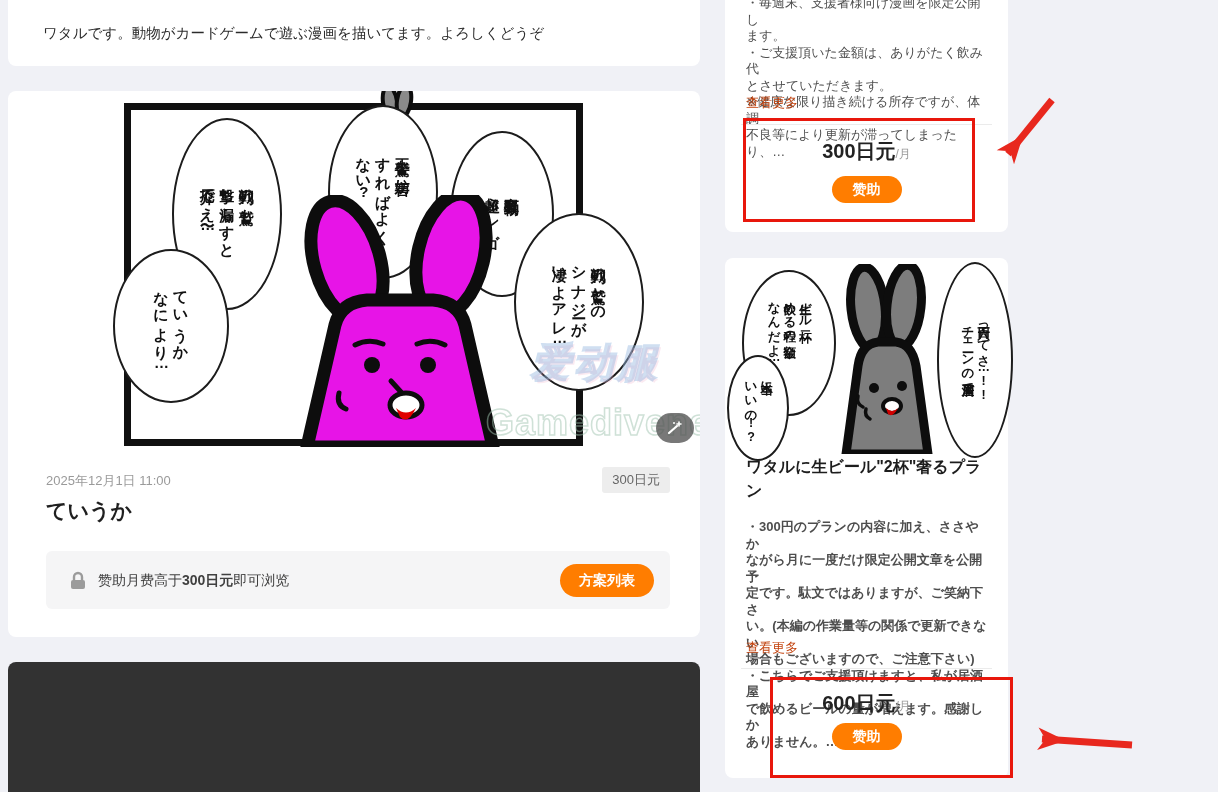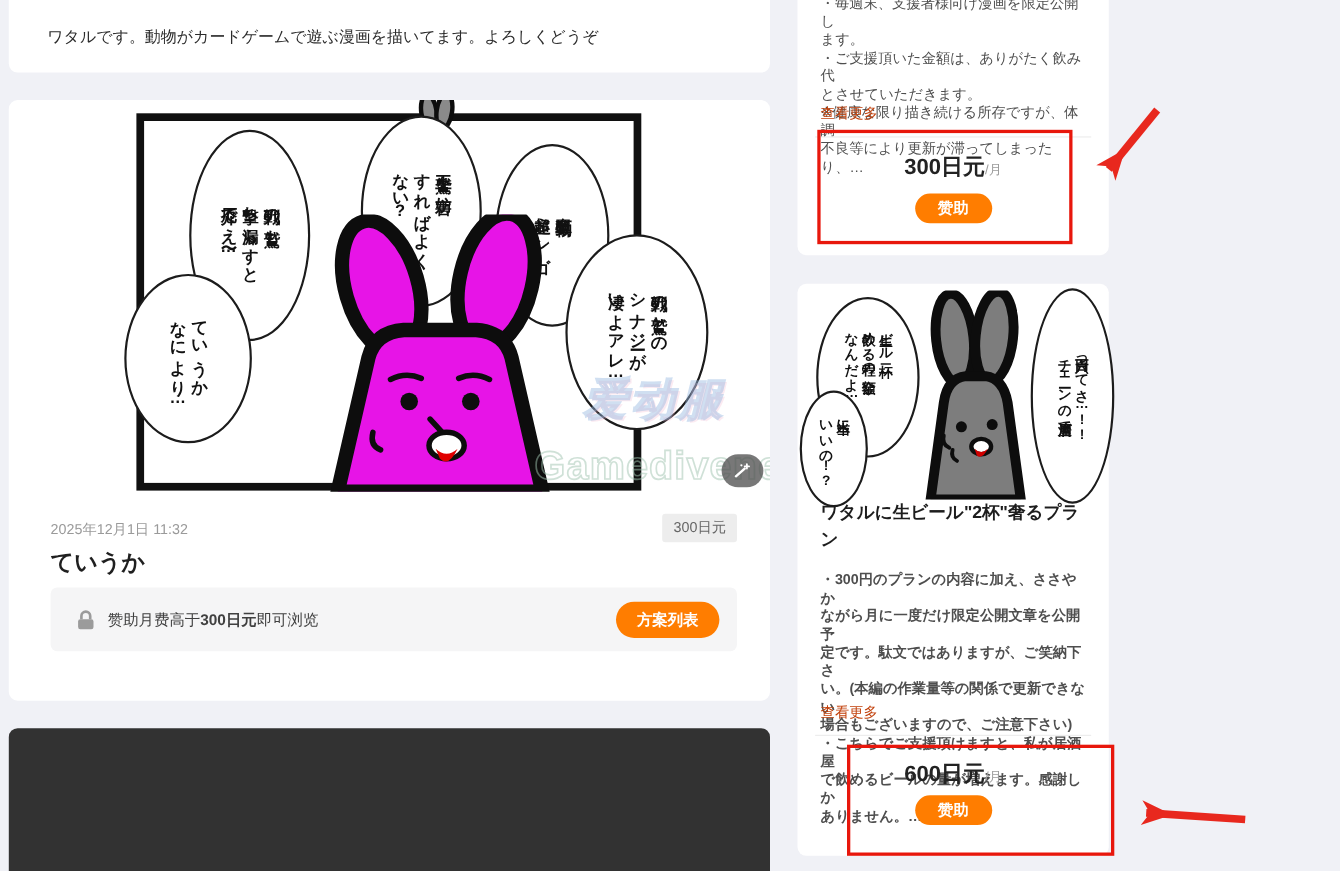--- a/index.html
+++ b/index.html
@@ -30,21 +30,21 @@
     color:transparent;-webkit-text-stroke:1.6px rgba(150,185,225,.45);text-shadow:2px 2px 0 rgba(240,170,200,.25);}
   #watermark-text{font-size:36px;font-weight:bold;letter-spacing:1px;margin-top:12px;
     color:transparent;-webkit-text-stroke:1.5px rgba(160,195,175,.5);}
   #image-tool-button{position:absolute;left:648px;top:322px;width:38px;height:30px;border-radius:15px;
     background:rgba(75,75,75,.75);z-index:6;display:flex;align-items:center;justify-content:center;cursor:pointer;}
 
   #post-date{position:absolute;left:38px;top:381px;font-size:13px;color:#9a9a9a;}
   #post-price-badge{position:absolute;right:30px;top:376px;background:#ededed;border-radius:3px;
     padding:4px 10px;font-size:13px;color:#666;}
   #post-title{position:absolute;left:38px;top:406px;font-size:21px;font-weight:bold;color:#1f1f1f;}
-  #lock-bar{position:absolute;left:38px;top:443px;width:624px;height:58px;background:#f5f5f6;border-radius:6px;}
+  #lock-bar{position:absolute;left:38px;top:460px;width:624px;height:58px;background:#f5f5f6;border-radius:6px;}
   #lock-icon{position:absolute;left:24px;top:20px;}
   #lock-text{position:absolute;left:52px;top:21px;font-size:14px;color:#404040;}
   #lock-text b{font-weight:bold;}
   .orange-btn{background:#ff7d00;color:#fff;font-weight:bold;border:none;cursor:pointer;}
   #plan-list-button{position:absolute;right:16px;top:13px;height:33px;padding:0 19px;border-radius:17px;font-size:14px;}
 
   #dark-box{position:absolute;left:8px;top:662px;width:692px;height:130px;background:#323232;border-radius:8px 8px 0 0;}
 
   
   #plan300-card{left:725px;top:-80px;width:283px;height:312px;}
@@ -143,21 +143,21 @@
 
       <div id="image-tool-button">
         <svg width="18" height="16" viewBox="0 0 18 16">
           <path d="M3,13 L11,6" stroke="#fff" stroke-width="2.2" stroke-linecap="round"></path>
           <path d="M13,2 v4 M11,4 h4" stroke="#fff" stroke-width="1.6" stroke-linecap="round"></path>
           <circle cx="8" cy="3" r="1" fill="#fff"></circle>
         </svg>
       </div>
     </div>
 
-    <div id="post-date">2025年12月1日 11:32</div>
+    <div id="post-date">2025年12月1日 11:00</div>
     <div id="post-price-badge">300日元</div>
     <div id="post-title">ていうか</div>
 
     <div id="lock-bar">
       <svg id="lock-icon" width="16" height="19" viewBox="0 0 16 19">
         <path d="M4,9 V6 a4,4 0 0 1 8,0 V9" stroke="#9b9b9b" stroke-width="2.4" fill="none"></path>
         <rect x="1" y="9" width="14" height="9" rx="2" fill="#9b9b9b"></rect>
       </svg>
       <div id="lock-text">
         <span>赞助月费高于</span><b>300日元</b><span>即可浏览</span>

